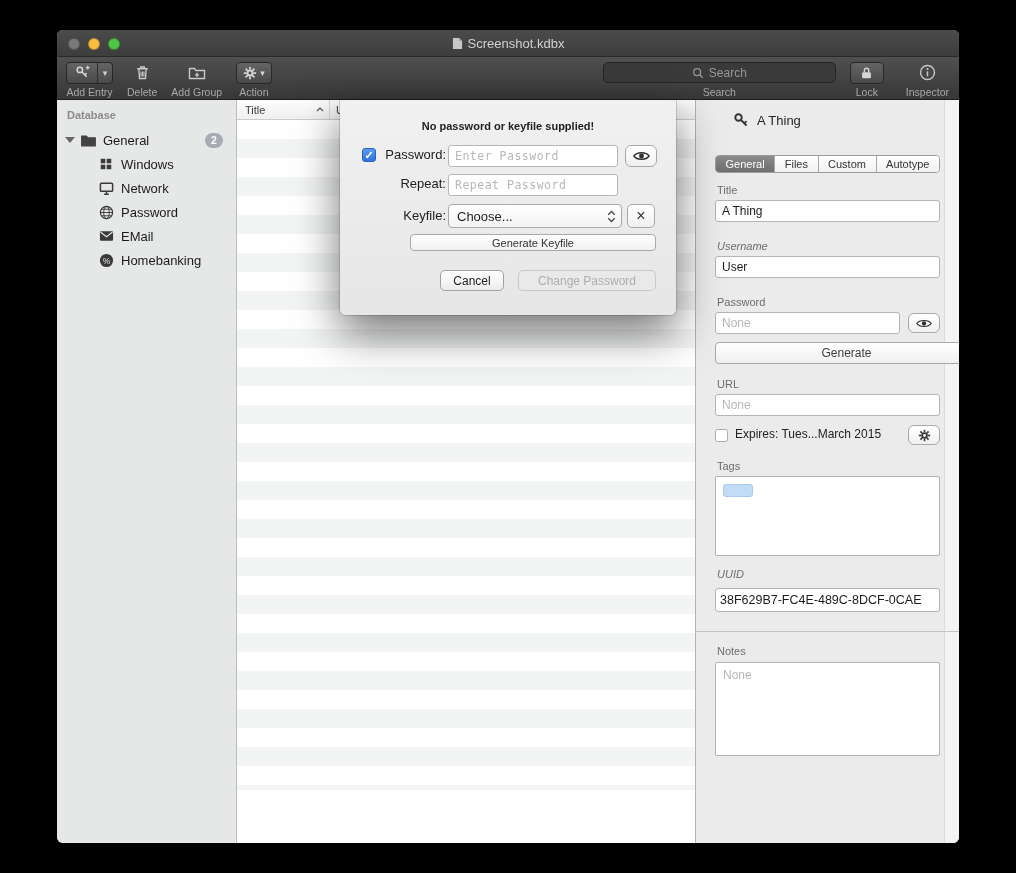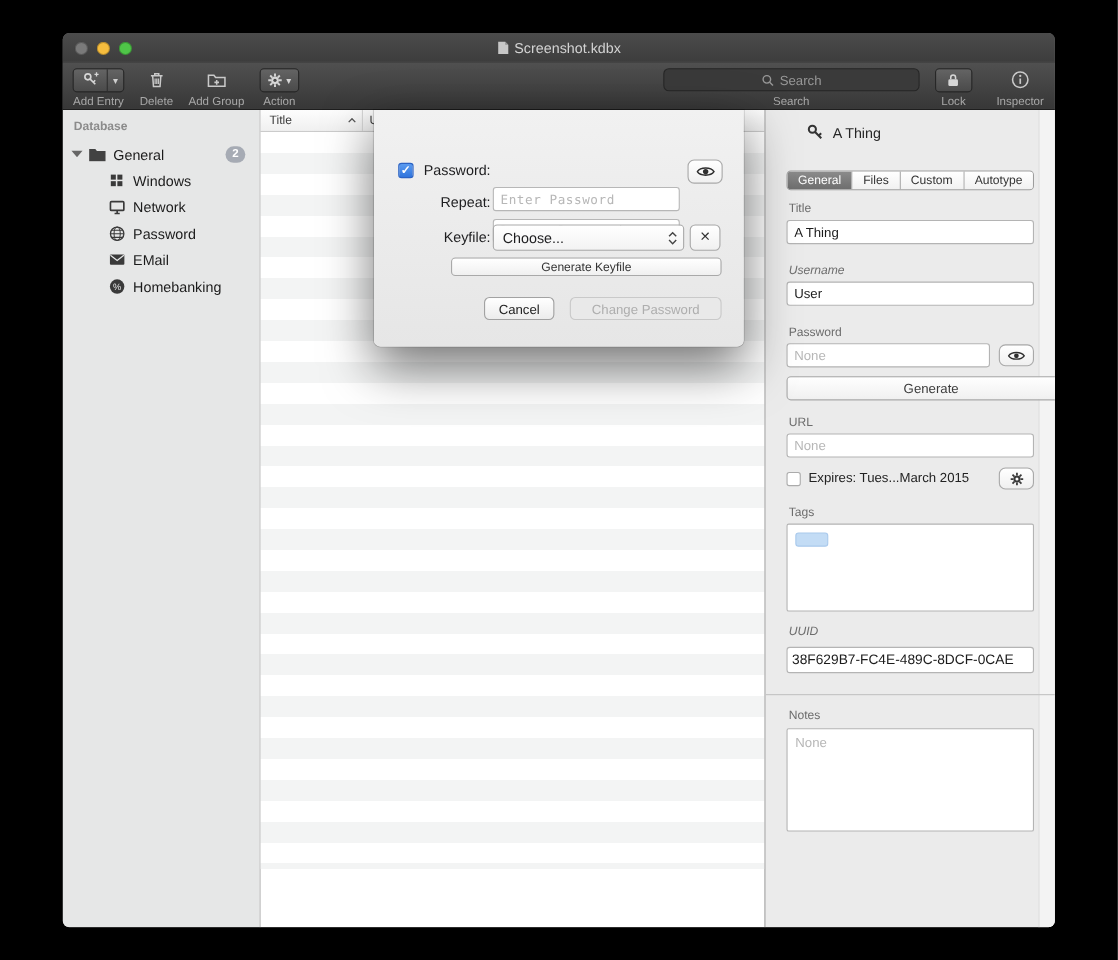--- a/index.html
+++ b/index.html
@@ -1,20 +1,20 @@
 <!DOCTYPE html>
 <html><head>
 <meta charset="utf-8">
 <style>
   * { box-sizing: border-box; margin: 0; padding: 0; }
   html,body { width:1016px; height:873px; }
   body { background:#000; font-family:"Liberation Sans", sans-serif; position:relative; overflow:hidden; }
 
   .window { position:absolute; left:57px; top:30px; width:902px; height:813px;
-    border-radius:6px; overflow:hidden; background:#737373;
+    border-radius:6px; overflow:hidden; background:#f9a8d4;
     box-shadow:0 22px 55px rgba(0,0,0,.65); }
 
   
   .titlebar { position:absolute; top:0; left:0; right:0; height:27px;
     background:linear-gradient(#4b4b4b,#3d3d3d); border-bottom:1px solid #292929; z-index:5; }
   .traffic { position:absolute; left:11px; top:7.5px; display:flex; gap:8px; }
   .light { width:12px; height:12px; border-radius:50%; border:1px solid rgba(0,0,0,.25); }
   .light.close { background:#7a7a7a; }
   .light.min { background:#f6bd3e; }
   .light.zoom { background:#4fc548; }
@@ -106,21 +106,21 @@
   
   .sheet { position:absolute; left:283px; top:70px; width:336px; height:215px;
     background:linear-gradient(#f1f1f1,#e6e6e6); border-radius:0 0 6px 6px;
     box-shadow:0 18px 45px rgba(0,0,0,.55), 0 0 0 1px rgba(0,0,0,.14);
     z-index:40; font-size:13px; color:#1d1d1f; }
   .sheet-msg { position:absolute; top:20px; left:0; right:0; text-align:center;
     font-size:11px; font-weight:bold; color:#222; }
   .dlg-label { position:absolute; left:0; width:106px; text-align:right; font-size:13px; line-height:22px; }
   .dlg-field { position:absolute; left:108px; width:170px; height:22px; border:1px solid #b7b7b7;
     border-radius:3px; background:#fff; font-family:"DejaVu Sans Mono",monospace; font-size:11.5px;
-    letter-spacing:.5px; padding:0 6px; color:#222;margin-top:25px; }
+    letter-spacing:.5px; padding:0 6px; color:#222; }
   .dlg-check { position:absolute; left:22px; top:48px; width:14px; height:14px;
     background:linear-gradient(#5a9bf0,#2f74dd); border:1px solid #2a62c4; border-radius:3px;
     color:#fff; font-size:11px; font-weight:bold; display:flex; align-items:center;
     justify-content:center; line-height:1; }
   .dlg-eye { position:absolute; left:285px; top:45px; width:32px; height:22px; border-radius:6px; }
   .popup { position:absolute; left:108px; top:104px; width:174px; height:24px;
     background:linear-gradient(#fff,#f3f3f3); border:1px solid #a9a9a9; border-radius:4px;
     display:flex; align-items:center; padding:0 22px 0 8px; font-size:13px; }
   .popup-arrows { position:absolute; right:5px; top:5px; display:flex; }
   .x-btn { position:absolute; left:287px; top:104px; width:28px; height:24px; border-radius:5px;
@@ -432,20 +432,21 @@
       <input class="ins-field uuid-field" value="38F629B7-FC4E-489C-8DCF-0CAE" style="">
 
       <div class="separator"></div>
 
       <div class="ins-label" style="top:545px;">Notes</div>
       <textarea class="notesbox" placeholder="None" style=""></textarea>
     </div>
   </div>
 
   <div class="sheet">
+    <div class="sheet-msg">No password or keyfile supplied!</div>
 
     <span class="dlg-check">
       <span>✓</span>
     </span>
     <div class="dlg-label" style="top:44px;">Password:</div>
     <input class="dlg-field" style="top: 45px;" placeholder="Enter Password">
     <div class="white-btn dlg-eye">
       <span style="display:flex;">
         <svg width="17" height="12" viewBox="0 0 18 12">
             <path d="M1 6 C4 1.5 14 1.5 17 6 C14 10.5 4 10.5 1 6 Z" fill="none" stroke="#2f2f2f" stroke-width="1.5"></path>

